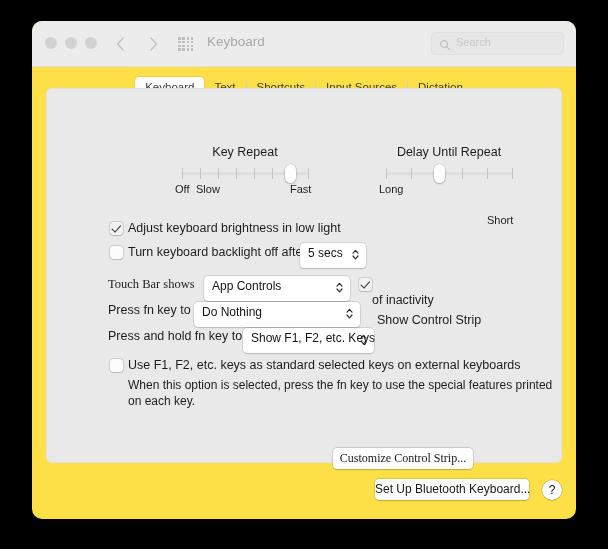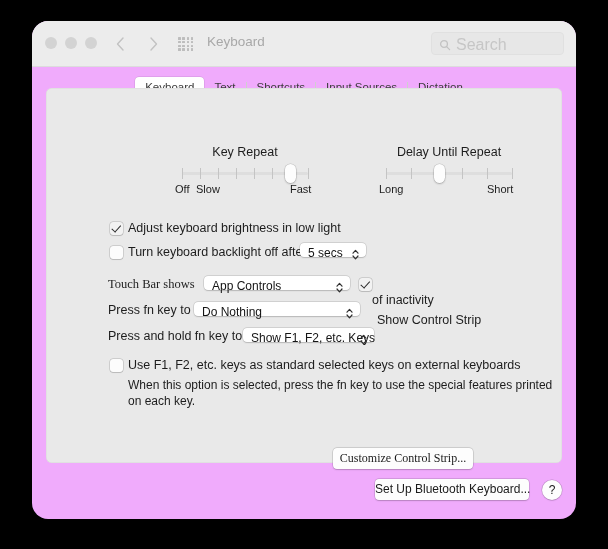--- a/index.html
+++ b/index.html
@@ -15,22 +15,22 @@
     -webkit-font-smoothing: antialiased;
   }
 
   
   #window {
     position: absolute;
     left: 32px;
     top: 21px;
     width: 544px;
     height: 498px;
-    background: #f0abfc;
-    border-radius: 16px;
+    background: #fde047;
+    border-radius: 10px;
     box-shadow: 0 10px 26px rgba(0,0,0,0.55), 0 0 0 0.5px rgba(0,0,0,0.35);
     overflow: hidden;
   }
 
   
   #titlebar {
     position: relative;
     height: 45px;
     background: #ececec;
     border-bottom: 1px solid #dcdcdc;
@@ -99,21 +99,21 @@
     left: 7px;
     top: 4px;
     width: 12px;
     height: 12px;
     color: #c3c3c3;
   }
   #search-placeholder {
     position: absolute;
     left: 24px;
     top: 3px;
-    font-size: 16px;
+    font-size: 11px;
     color: #c6c6c6;
   }
 
   
   #tabbar {
     position: absolute;
     left: 0;
     top: 45px;
     width: 100%;
     height: 43px;
@@ -234,21 +234,21 @@
     position: absolute;
     font-size: 12px;
     color: #1d1d1d;
     line-height: 16px;
     width: 430px;
   }
 
   
   .popup {
     position: absolute;
-    height: 14px;
+    height: 25px;
     background: #ffffff;
     border-radius: 4px;
     box-shadow: 0 0 0 0.5px rgba(0,0,0,0.16), 0 0.5px 1.5px rgba(0,0,0,0.14);
   }
   .popup .pval {
     position: absolute;
     left: 8px;
     top: 3px;
     font-size: 12px;
     color: #141414;
@@ -380,21 +380,21 @@
       <div class="track" style="width:126px;left:20px;">
         <div class="tick" style="left:0px;"></div>
         <div class="tick" style="left:25px;"></div>
         <div class="tick" style="left:50px;"></div>
         <div class="tick" style="left:76px;"></div>
         <div class="tick" style="left:101px;"></div>
         <div class="tick" style="left:126px;"></div>
         <div class="knob" style="left:53px;"></div>
       </div>
       <div class="slider-label" style="left:13px;">Long</div>
-      <div class="slider-label" style="left:121px;">Short</div>
+      <div class="slider-label" style="left:121px;margin-top:31px;">Short</div>
     </div>
 
     <div class="cbox checked" style="left:64px; top:134px;"></div>
     <div class="row-label" style="left:82px; top:133px;">Adjust keyboard brightness in low light</div>
 
     <div class="cbox" style="left:64px; top:158px;"></div>
     <div class="row-label" style="left:82px; top:157px;">Turn keyboard backlight off after</div>
     <div class="popup" style="left:254px; top:155px; width:66px;">
       <div class="pval">5 secs</div>
       <div class="chev">

